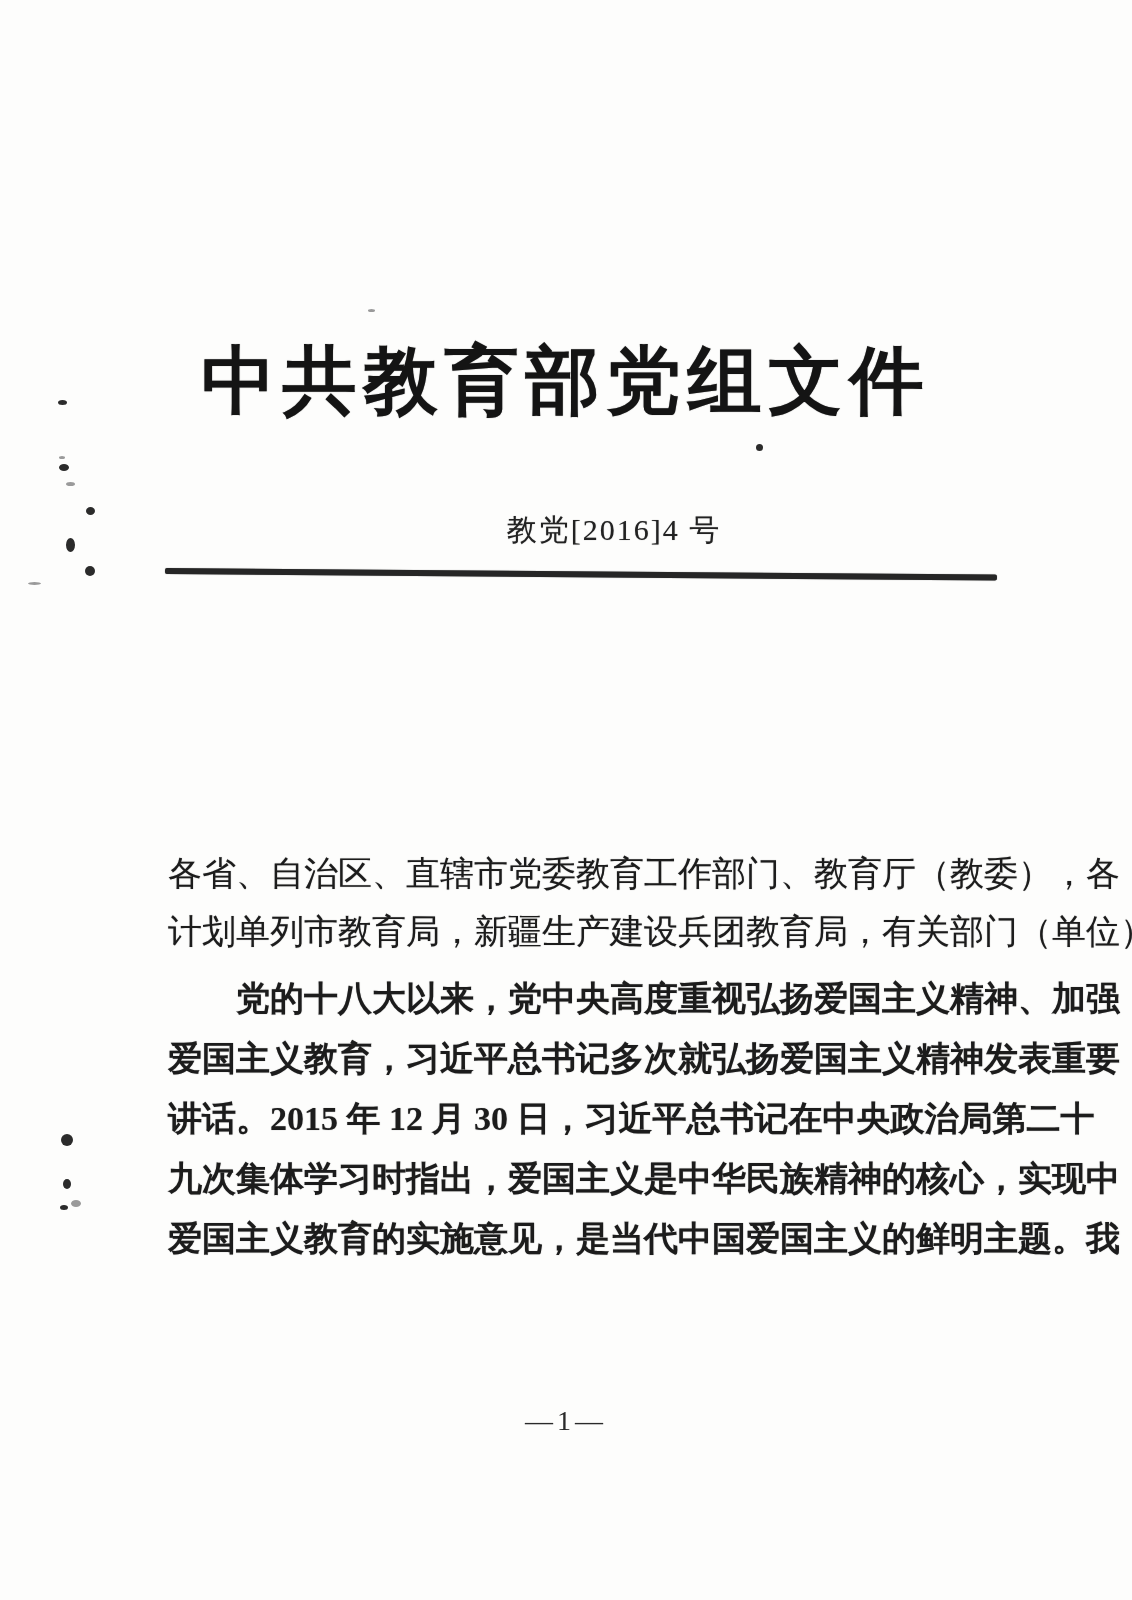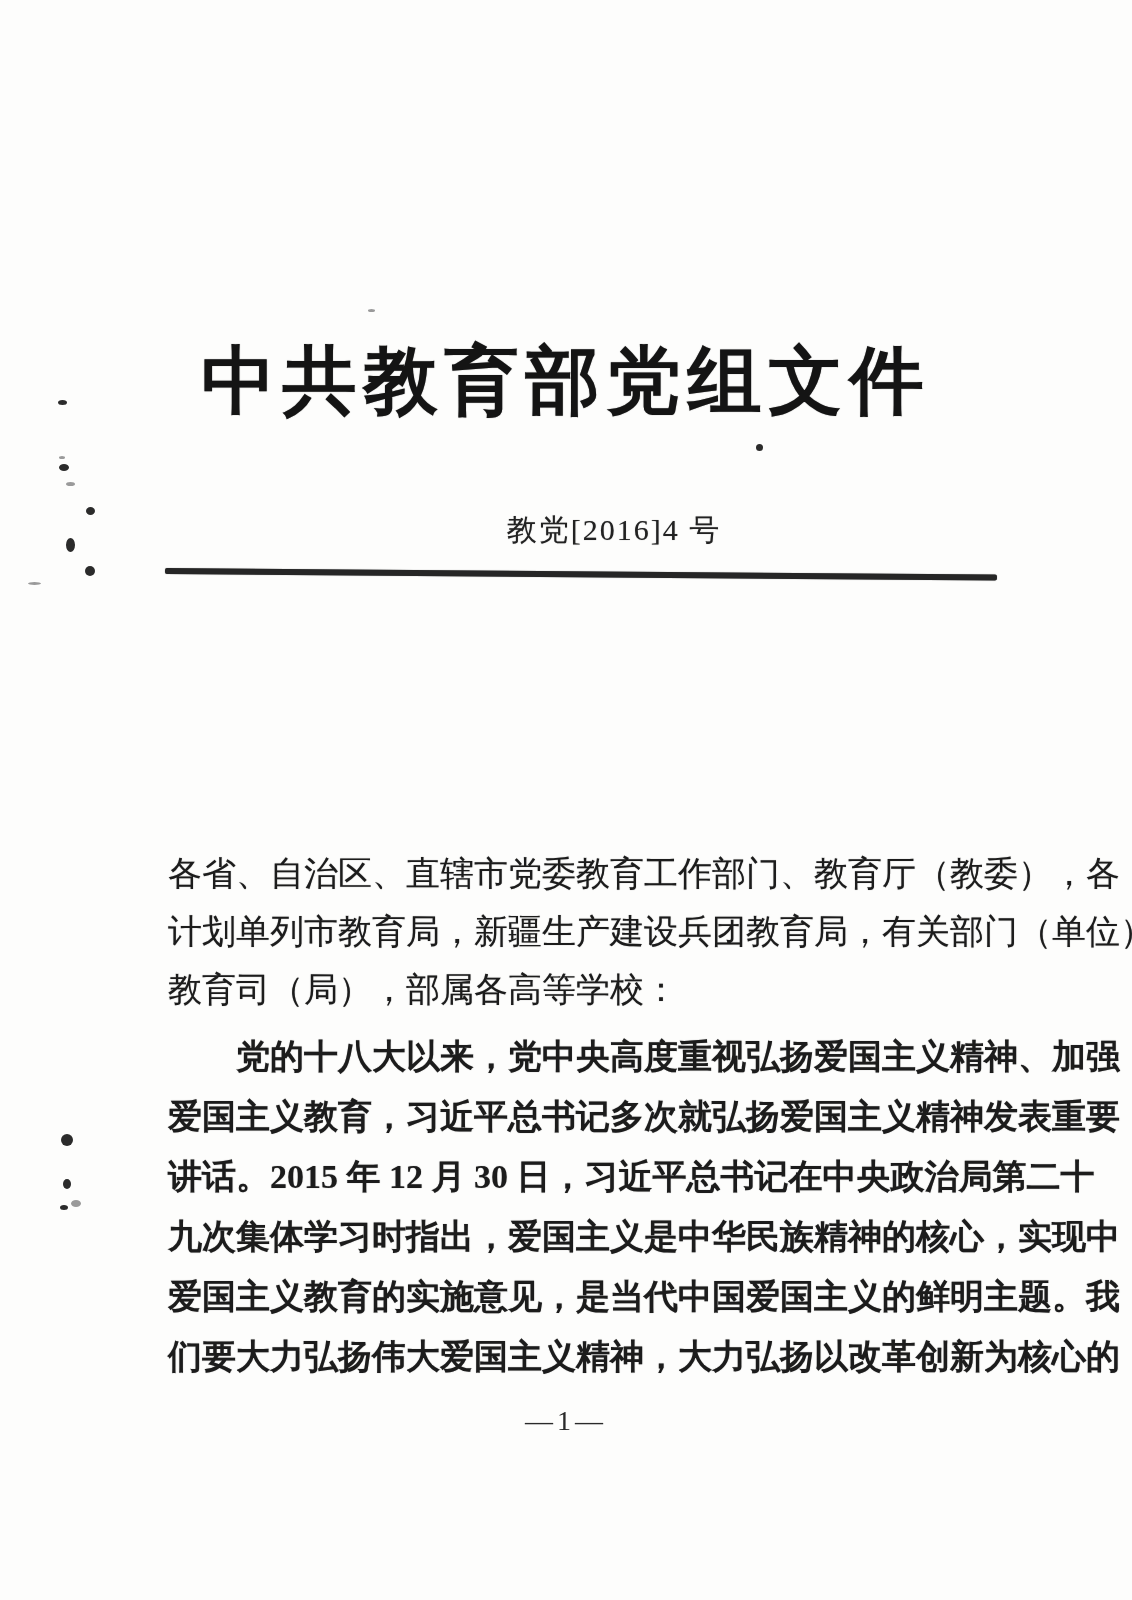--- a/index.html
+++ b/index.html
@@ -120,29 +120,27 @@
 
   <div class="doc-number">教党[2016]4 号</div>
 
   <div class="rule"></div>
 
 
   <div class="doc-body">
     <div class="para1">
       <div class="body-line">各省、自治区、直辖市党委教育工作部门、教育厅（教委），各</div>
       <div class="body-line">计划单列市教育局，新疆生产建设兵团教育局，有关部门（单位）</div>
-      <div class="body-line no-stretch">教育司（局），部属各高等学校：</div>
     </div>
     <div class="para2">
       <div class="body-line indent">党的十八大以来，党中央高度重视弘扬爱国主义精神、加强</div>
       <div class="body-line">爱国主义教育，习近平总书记多次就弘扬爱国主义精神发表重要</div>
       <div class="body-line">讲话。2015 年 12 月 30 日，习近平总书记在中央政治局第二十</div>
       <div class="body-line">九次集体学习时指出，爱国主义是中华民族精神的核心，实现中</div>
       <div class="body-line">爱国主义教育的实施意见，是当代中国爱国主义的鲜明主题。我</div>
-      <div class="body-line">们要大力弘扬伟大爱国主义精神，大力弘扬以改革创新为核心的</div>
     </div>
   </div>
 
   <div class="page-number">—1—</div>
 
   <div class="speck" style="left:58px;  top:400px;  width:9px;  height:5px;"></div>
   <div class="speck faint" style="left:59px;  top:456px;  width:6px;  height:3px;"></div>
   <div class="speck" style="left:59px;  top:464px;  width:10px; height:7px;"></div>
   <div class="speck faint" style="left:66px;  top:482px;  width:9px;  height:4px;"></div>
   <div class="speck" style="left:86px;  top:507px;  width:9px;  height:8px;"></div>

